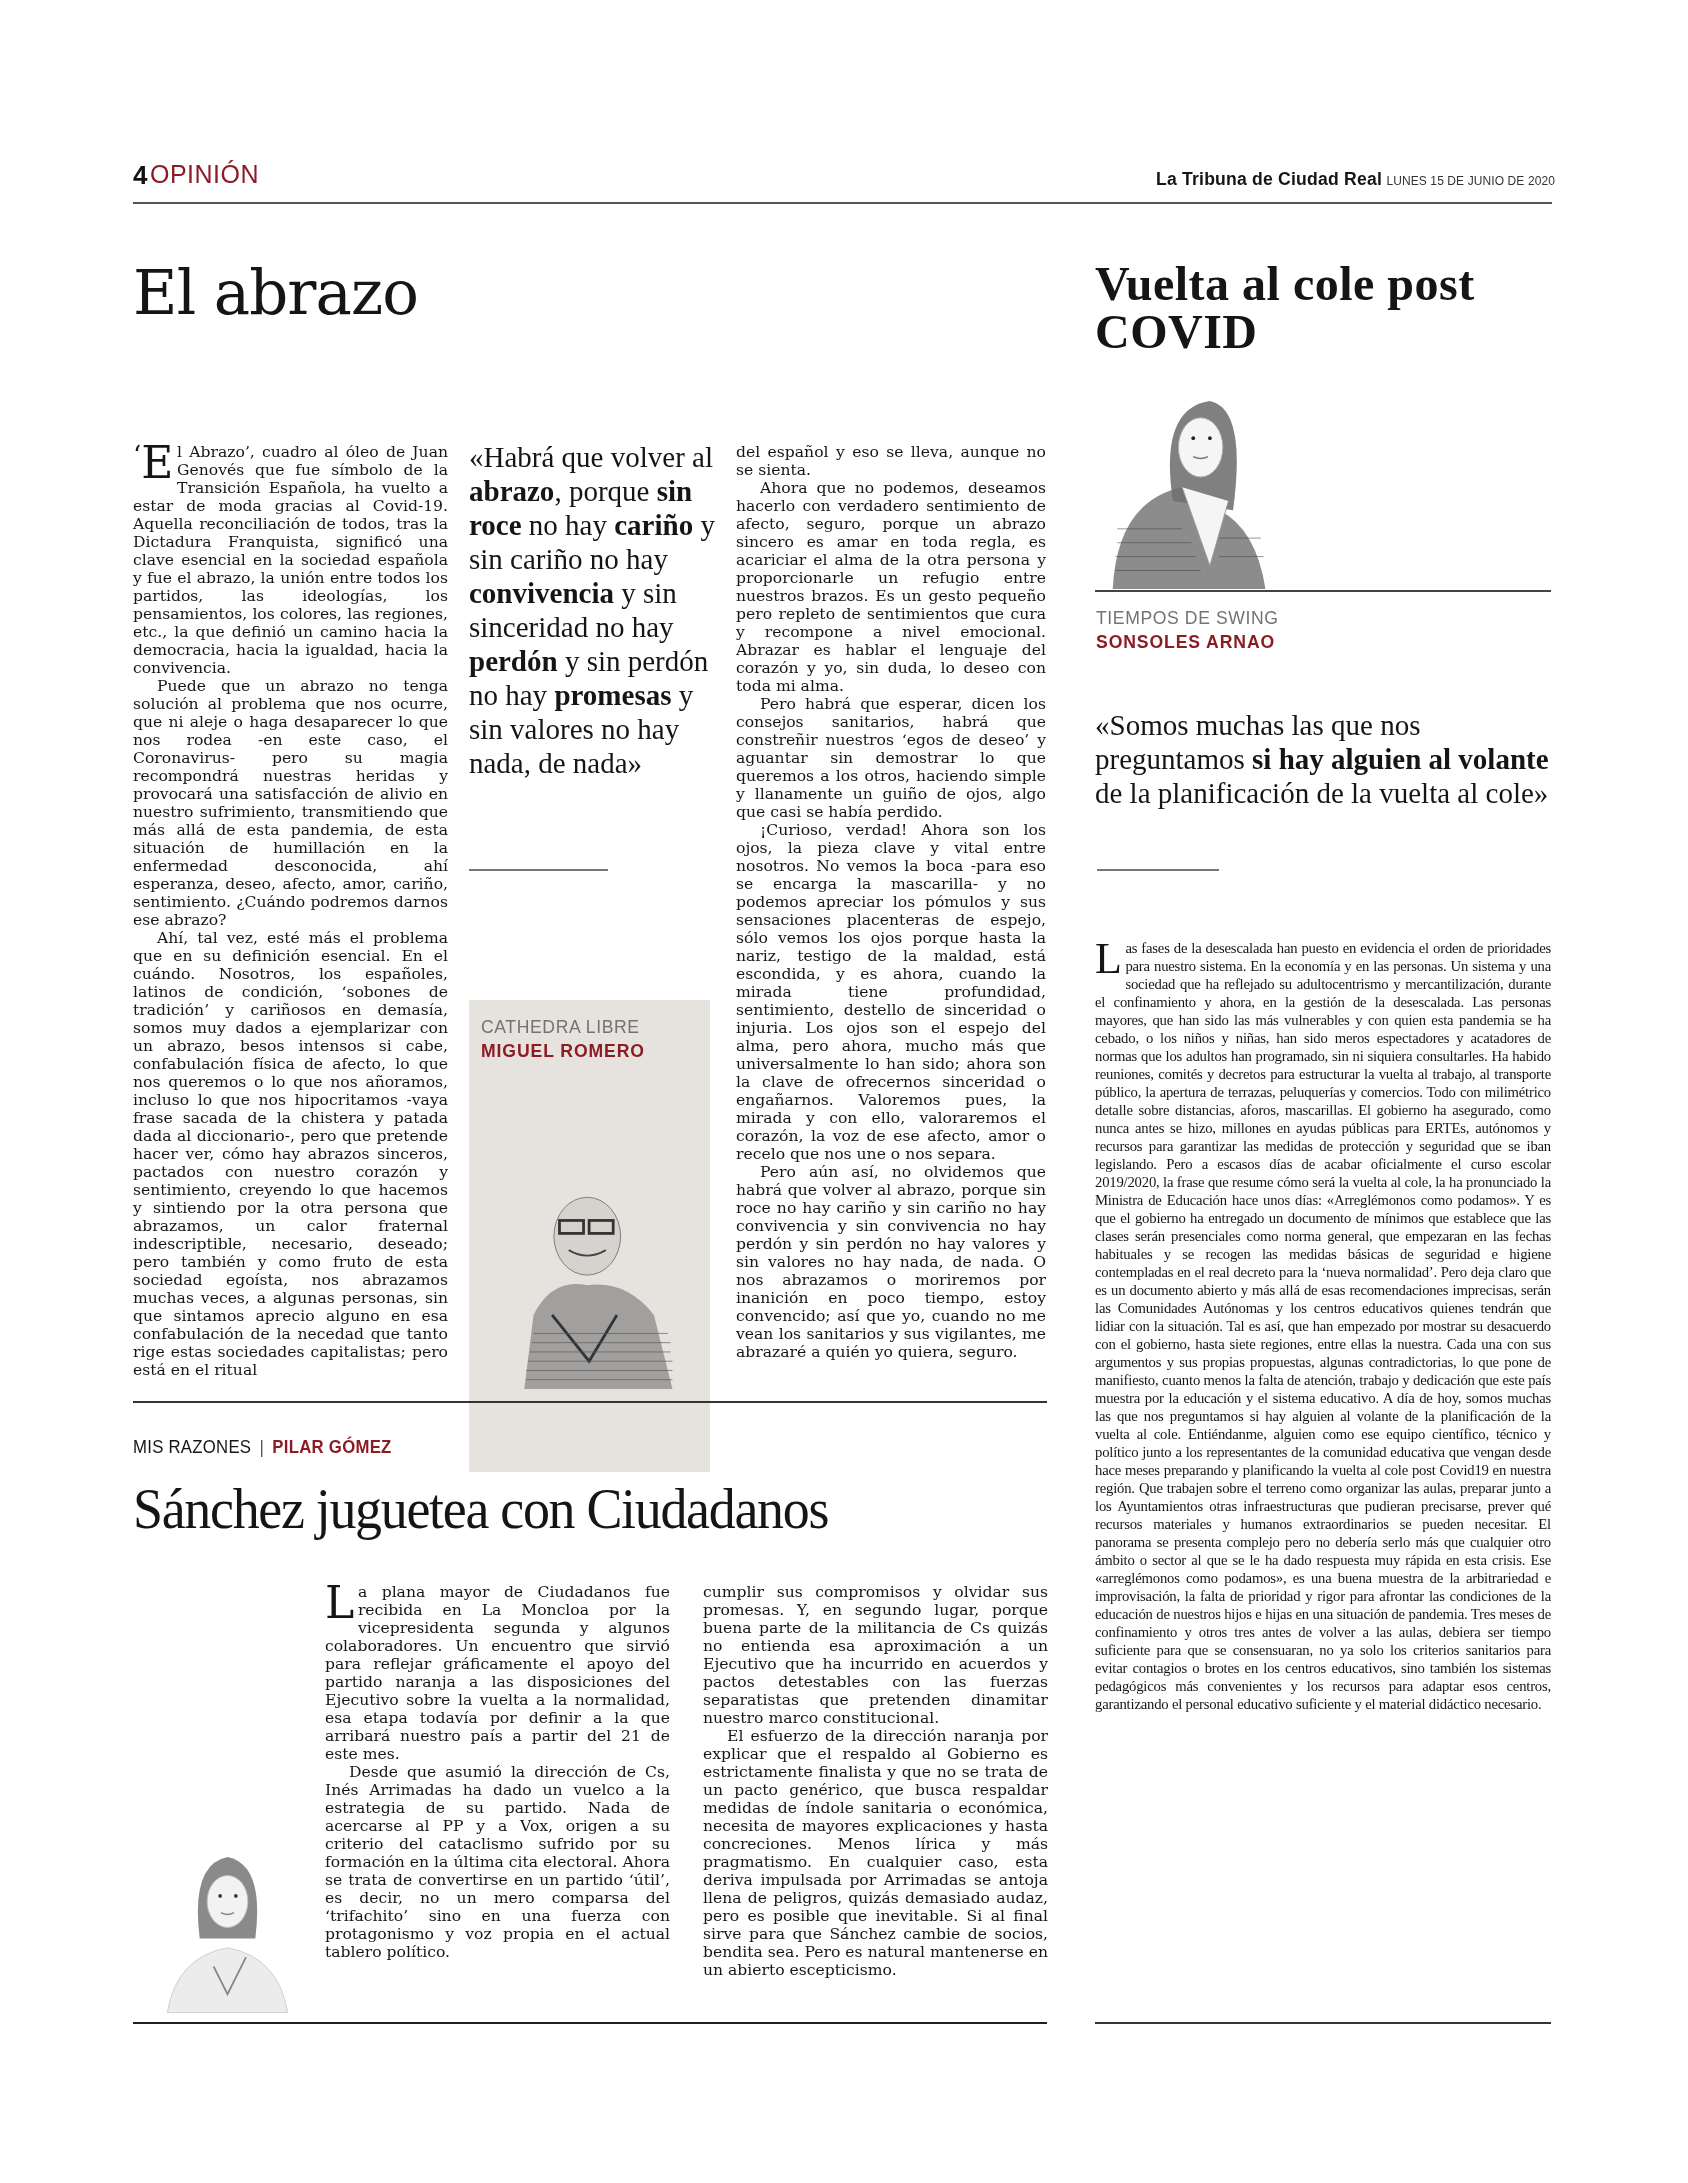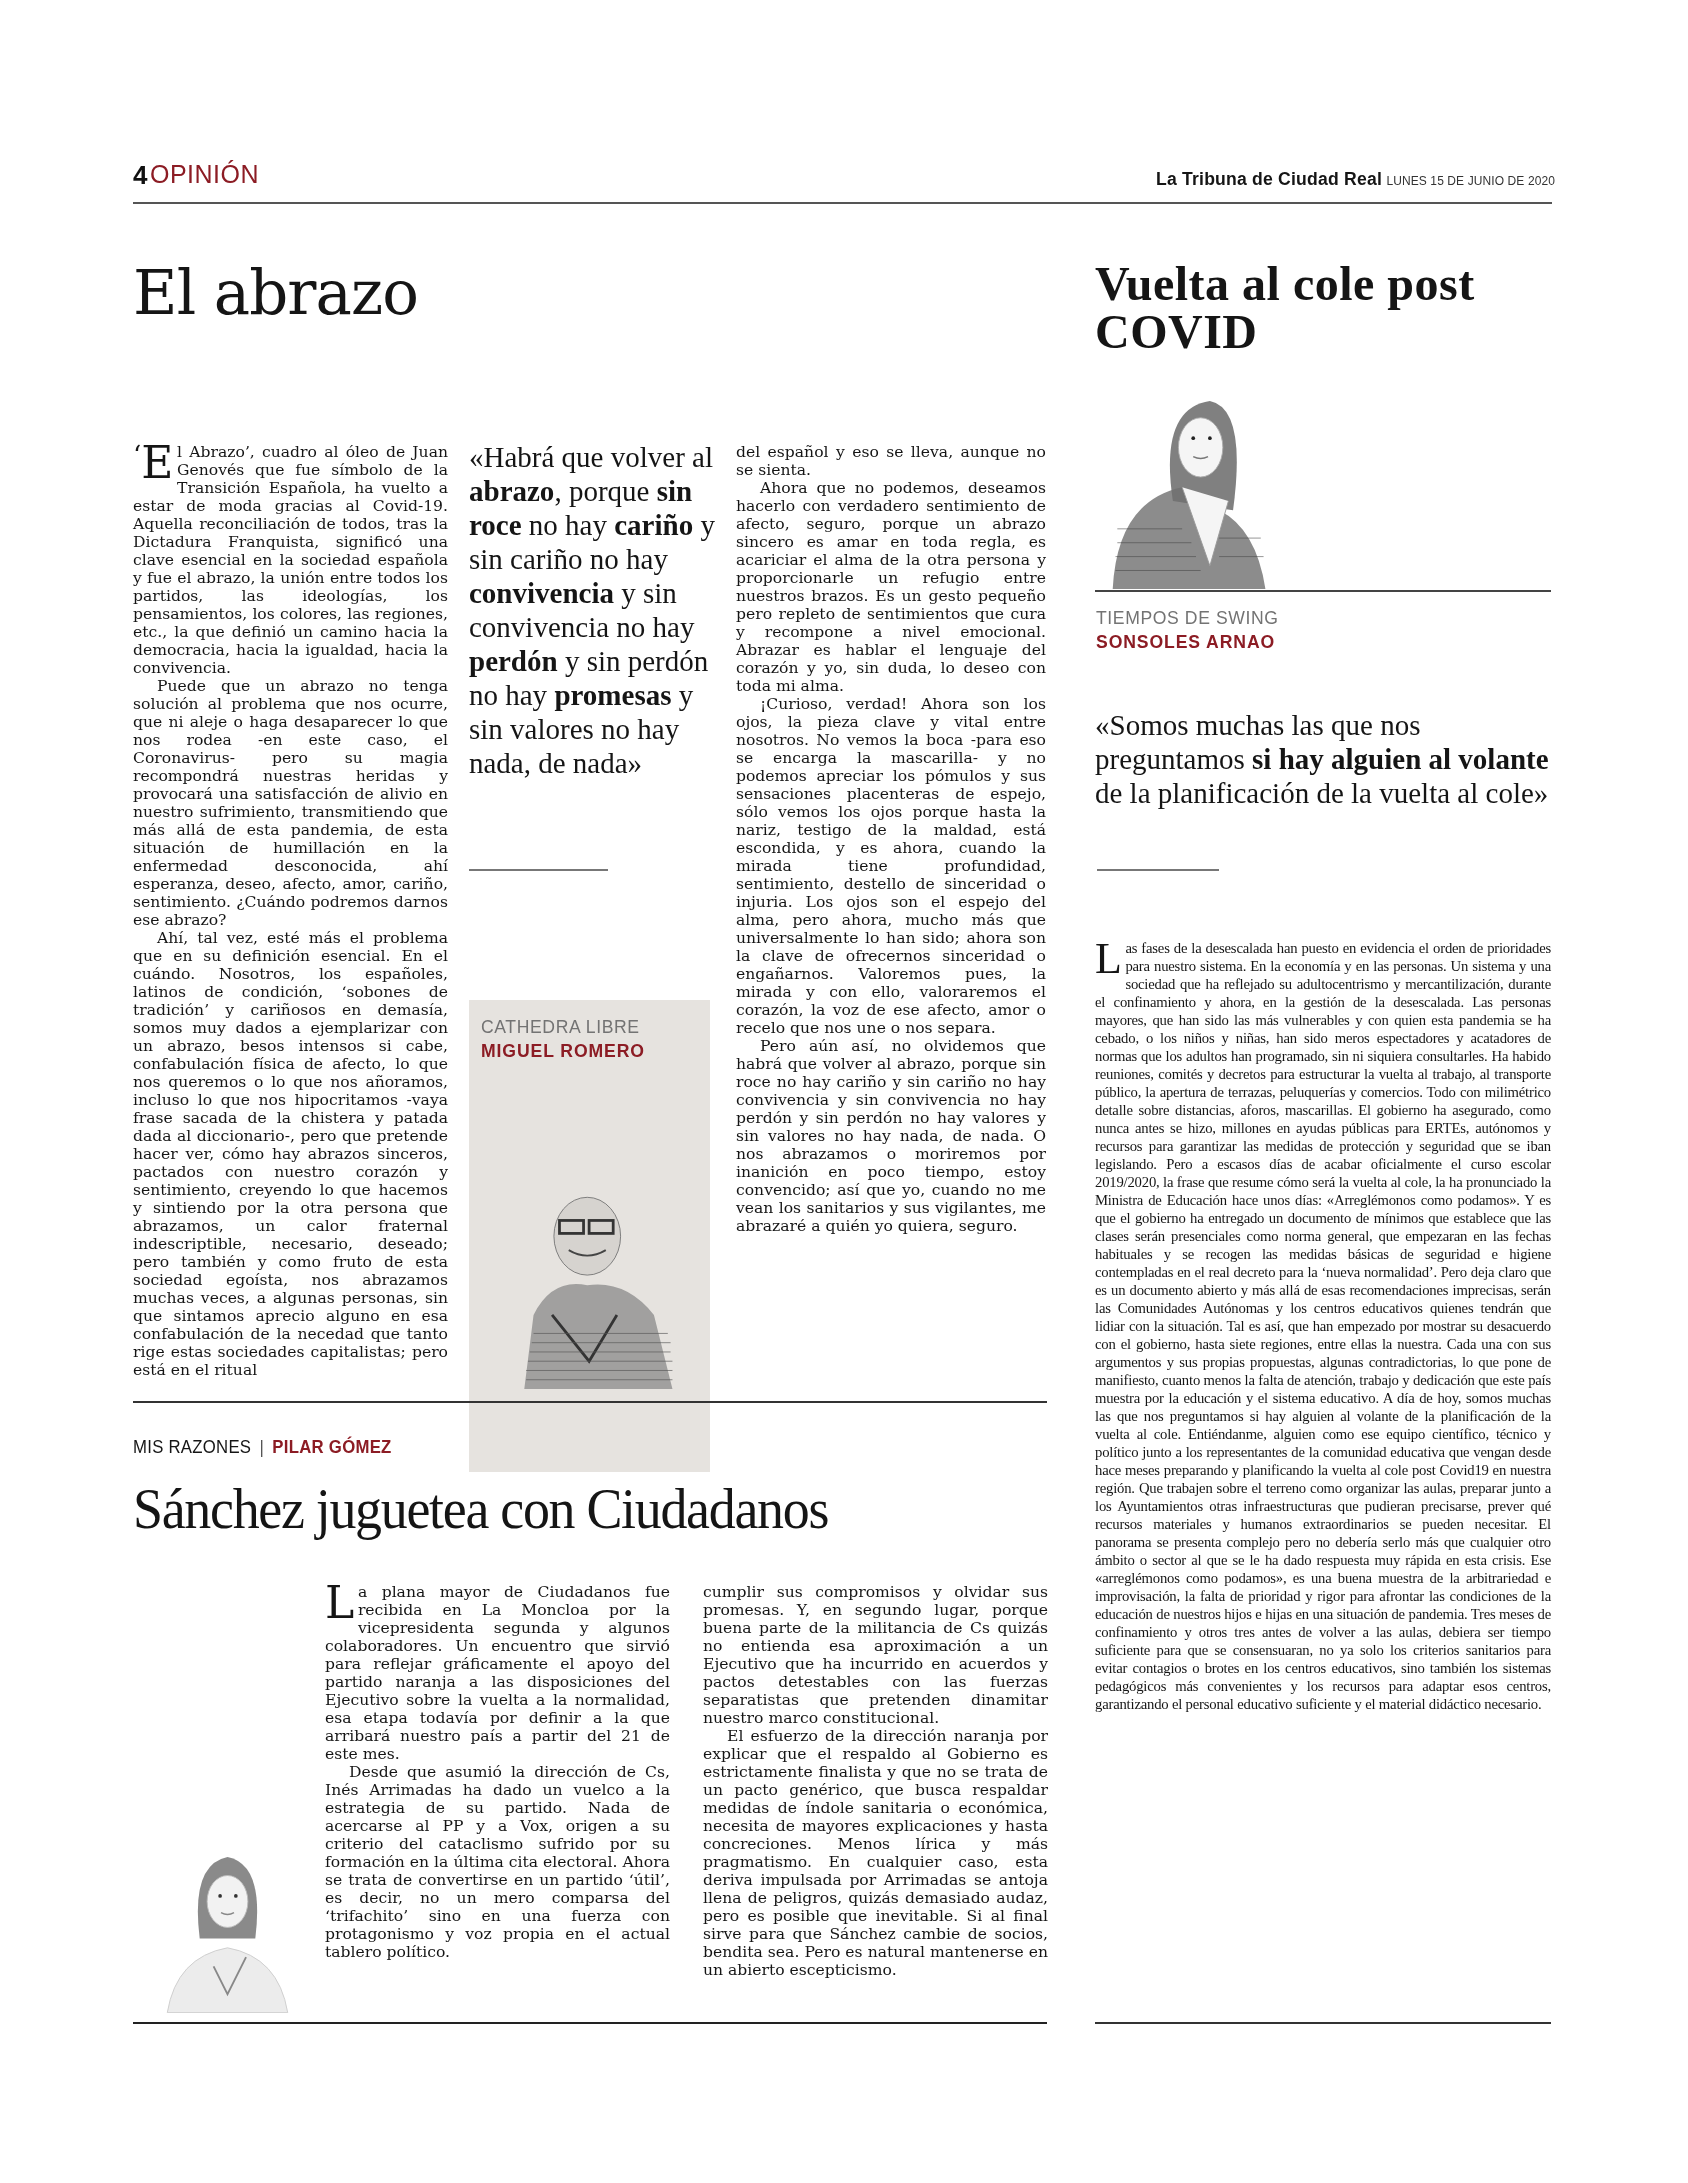--- a/index.html
+++ b/index.html
@@ -62,21 +62,21 @@
 
 <h1 class="abs h-abrazo serif" style="margin:0;">El abrazo</h1>
 
 <div class="abs col c1 serif">
   <p class="first"><span class="dropcap-q">‘</span><span class="dropcap">E</span><span>l Abrazo’, cuadro al óleo de Juan Genovés que fue símbolo de la Transición Española, ha vuelto a estar de moda gracias al Covid-19. Aquella reconciliación de todos, tras la Dictadura Franquista, significó una clave esencial en la sociedad española y fue el abrazo, la unión entre todos los partidos, las ideologías, los pensamientos, los colores, las regiones, etc., la que definió un camino hacia la democracia, hacia la igualdad, hacia la convivencia.</span></p>
   <p>Puede que un abrazo no tenga solución al problema que nos ocurre, que ni aleje o haga desaparecer lo que nos rodea -en este caso, el Coronavirus- pero su magia recompondrá nuestras heridas y provocará una satisfacción de alivio en nuestro sufrimiento, transmitiendo que más allá de esta pandemia, de esta situación de humillación en la enfermedad desconocida, ahí esperanza, deseo, afecto, amor, cariño, sentimiento. ¿Cuándo podremos darnos ese abrazo?</p>
   <p>Ahí, tal vez, esté más el problema que en su definición esencial. En el cuándo. Nosotros, los españoles, latinos de condición, ‘sobones de tradición’ y cariñosos en demasía, somos muy dados a ejemplarizar con un abrazo, besos intensos si cabe, confabulación física de afecto, lo que nos queremos o lo que nos añoramos, incluso lo que nos hipocritamos -vaya frase sacada de la chistera y patada dada al diccionario-, pero que pretende hacer ver, cómo hay abrazos sinceros, pactados con nuestro corazón y sentimiento, creyendo lo que hacemos y sintiendo por la otra persona que abrazamos, un calor fraternal indescriptible, necesario, deseado; pero también y como fruto de esta sociedad egoísta, nos abrazamos muchas veces, a algunas personas, sin que sintamos aprecio alguno en esa confabulación de la necedad que tanto rige estas sociedades capitalistas; pero está en el ritual</p>
 </div>
 
 <div class="abs pull pull1 lserif">
-  <span>«Habrá que volver al </span><b>abrazo</b><span>, porque </span><b>sin roce</b><span> no hay </span><b>cariño</b><span> y sin cariño no hay </span><b>convivencia</b><span> y sin convivencia no hay </span><b>perdón</b><span> y sin perdón no hay </span><b>promesas</b><span> y sin valores no hay nada, de nada»</span>
+  <span>«Habrá que volver al </span><b>abrazo</b><span>, porque </span><b>sin roce</b><span> no hay </span><b>cariño</b><span> y sin cariño no hay </span><b>convivencia</b><span> y sin sinceridad no hay </span><b>perdón</b><span> y sin perdón no hay </span><b>promesas</b><span> y sin valores no hay nada, de nada»</span>
 </div>
 <div class="abs short-rule" style="left:469px;top:869px;"></div>
 
 <div class="abs byline-box">
   <div class="abs by-label sans" style="left:12px;top:16.7px;">CATHEDRA LIBRE</div>
   <div class="abs by-name sans" style="left:12px;top:41px;">MIGUEL ROMERO</div>
   <div class="portrait" style="left:46px;top:176px;width:176px;height:213px;">
     <svg class="sketch" viewBox="0 0 190 230">
       <ellipse cx="78" cy="65" rx="36" ry="42" fill="#d6d3cf" stroke="#777" stroke-width="1"></ellipse>
       <rect x="48" y="48" width="26" height="14" fill="none" stroke="#333" stroke-width="3"></rect>
@@ -92,20 +92,21 @@
         <line x1="12" y1="210" x2="170" y2="210"></line>
           <line x1="12" y1="220" x2="170" y2="220"></line>
       </g>
     </svg>
   </div>
 </div>
 
 <div class="abs col c3 serif">
   <p class="first">del español y eso se lleva, aunque no se sienta.</p>
   <p>Ahora que no podemos, deseamos hacerlo con verdadero sentimiento de afecto, seguro, porque un abrazo sincero es amar en toda regla, es acariciar el alma de la otra persona y proporcionarle un refugio entre nuestros brazos. Es un gesto pequeño pero repleto de sentimientos que cura y recompone a nivel emocional. Abrazar es hablar el lenguaje del corazón y yo, sin duda, lo deseo con toda mi alma.</p>
+  <p>Pero habrá que esperar, dicen los consejos sanitarios, habrá que constreñir nuestros ‘egos de deseo’ y aguantar sin demostrar lo que queremos a los otros, haciendo simple y llanamente un guiño de ojos, algo que casi se había perdido.</p>
   <p>¡Curioso, verdad! Ahora son los ojos, la pieza clave y vital entre nosotros. No vemos la boca -para eso se encarga la mascarilla- y no podemos apreciar los pómulos y sus sensaciones placenteras de espejo, sólo vemos los ojos porque hasta la nariz, testigo de la maldad, está escondida, y es ahora, cuando la mirada tiene profundidad, sentimiento, destello de sinceridad o injuria. Los ojos son el espejo del alma, pero ahora, mucho más que universalmente lo han sido; ahora son la clave de ofrecernos sinceridad o engañarnos. Valoremos pues, la mirada y con ello, valoraremos el corazón, la voz de ese afecto, amor o recelo que nos une o nos separa.</p>
   <p>Pero aún así, no olvidemos que habrá que volver al abrazo, porque sin roce no hay cariño y sin cariño no hay convivencia y sin convivencia no hay perdón y sin perdón no hay valores y sin valores no hay nada, de nada. O nos abrazamos o moriremos por inanición en poco tiempo, estoy convencido; así que yo, cuando no me vean los sanitarios y sus vigilantes, me abrazaré a quién yo quiera, seguro.</p>
 </div>
 
 <div class="abs rule" style="left:133px;top:1401px;width:914px;height:1.9px;background:#333;"></div>
 
 <div class="abs sans" style="left:133px;top:1436px;font-size:18.6px;letter-spacing:0.3px;transform:scaleX(0.9);transform-origin:left top;">
   <span>MIS RAZONES</span>
   <span style="margin:0 3.7px;color:#555;">|</span>
   <span style="color:#8c1c24;font-weight:700;">PILAR GÓMEZ</span>

